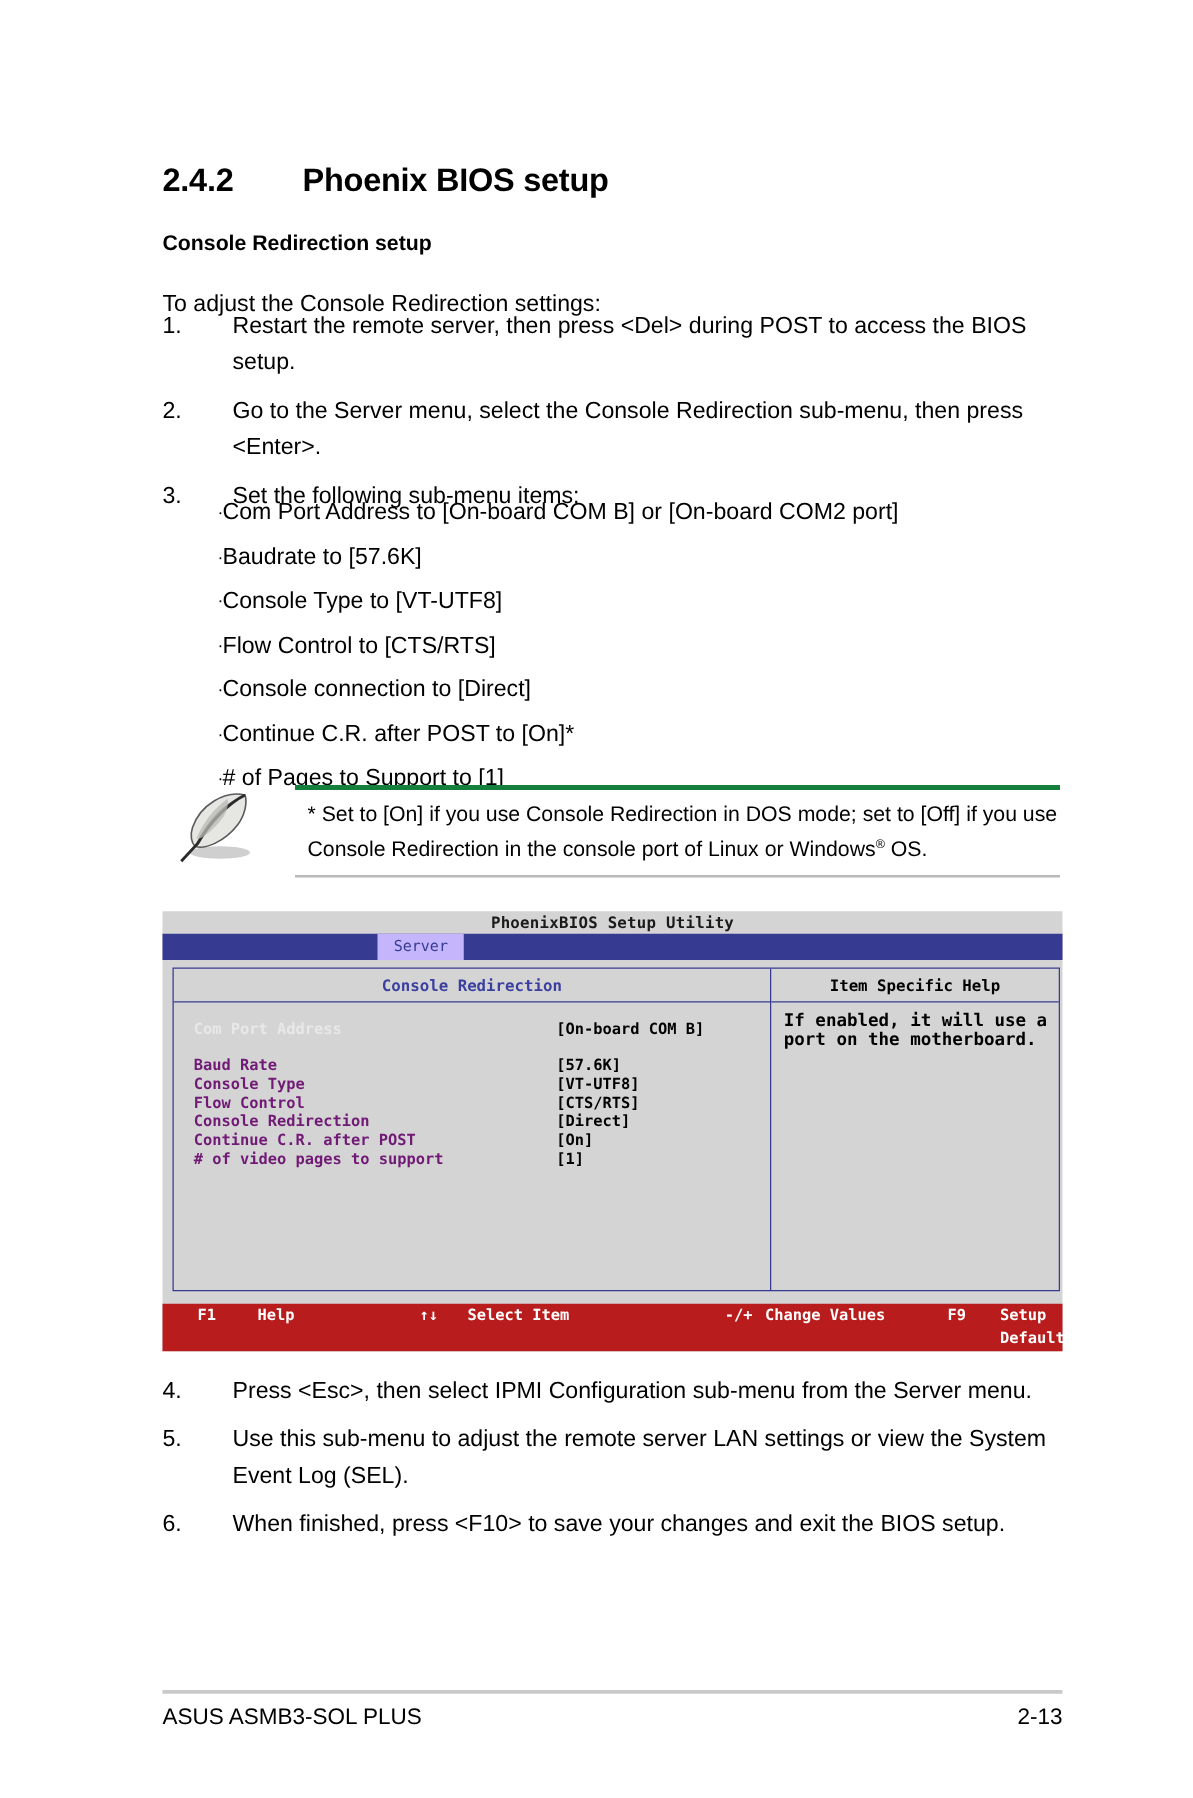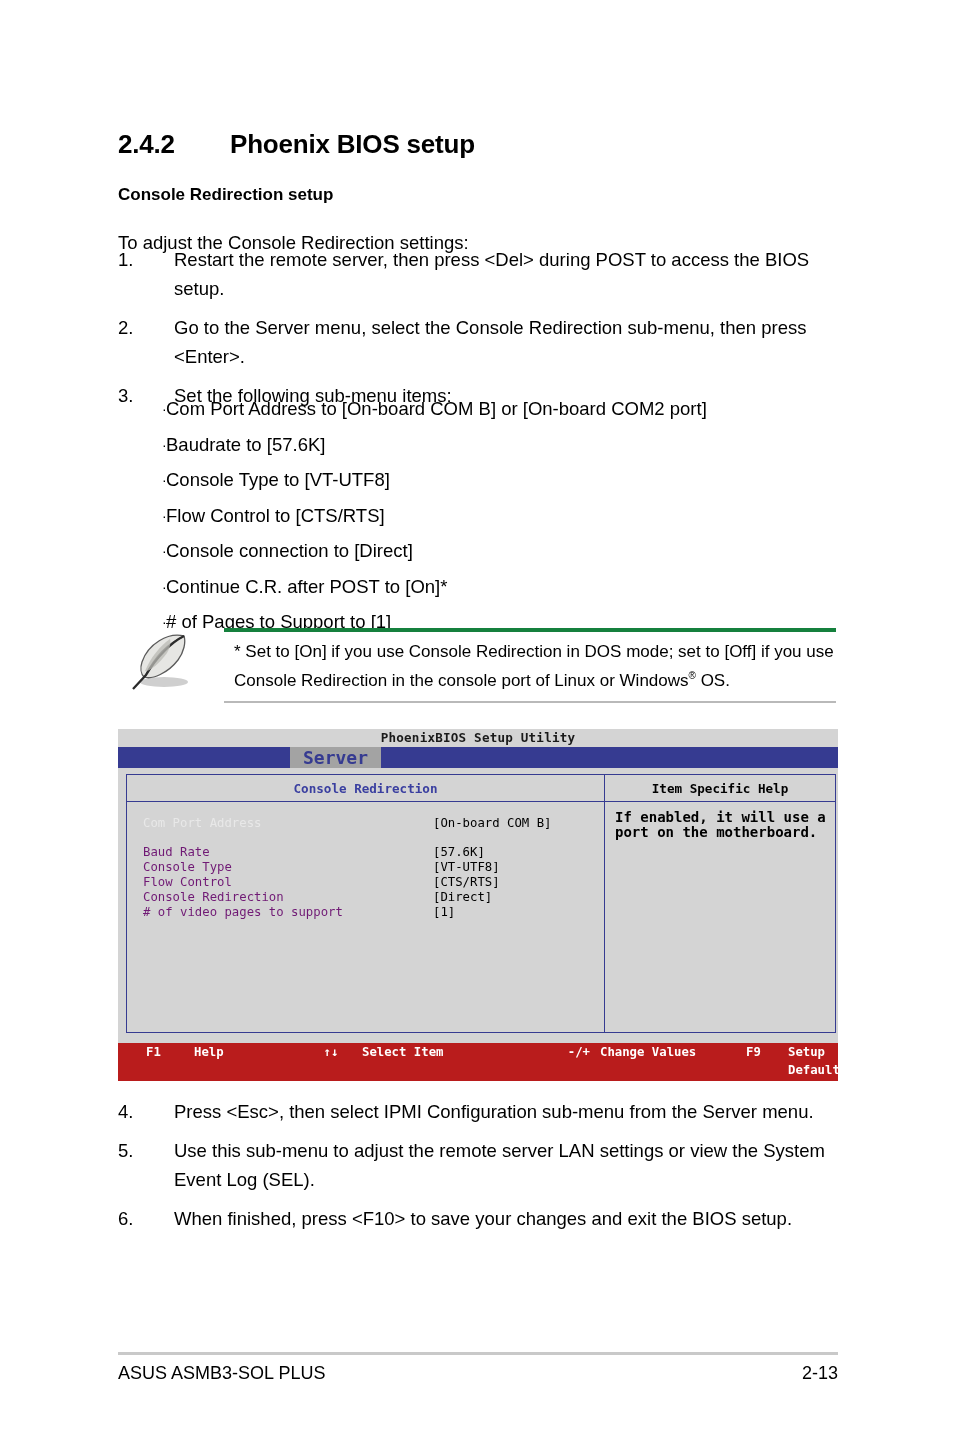--- a/index.html
+++ b/index.html
@@ -4,21 +4,21 @@
 <style>
   html,body{margin:0;padding:0;}
   body{
     width:954px; height:1438px;
     background:#ffffff;
     font-family:"Liberation Sans", sans-serif;
     color:#000;
     position:relative;
     overflow:hidden;
   }
-  .page{ position:absolute; left:0; top:0; width:798px; height:1438px;padding-left:39px; }
+  .page{ position:absolute; left:12px; top:0; width:798px; height:1438px;padding-left:39px; }
 
   
   .h-section{
     position:absolute; left:118px; top:112px; width:760px;
     font-size:26px; font-weight:bold; letter-spacing:-0.2px;
   }
   .h-section .num{ display:inline-block; width:112px; }
   .h-sub{
     position:absolute; left:118px; top:171px; width:760px;
     font-size:17px; font-weight:bold;
@@ -65,22 +65,22 @@
   .bios-title{
     height:18px; line-height:18px; text-align:center;
     font-weight:bold; color:#1a1a1a; font-size:12.6px;
     letter-spacing:0.2px;
   }
   .bios-menubar{
     height:21px; background:#363b91; position:relative;
   }
   .bios-tab{
     position:absolute; left:172px; top:0; height:21px; line-height:21px;
-    background:#a3a3a3; color:#363b91; font-weight:bold;
-    padding:0 13px; font-size:18px;
+    background:#c4b5fd; color:#363b91; font-weight:normal;
+    padding:0 13px; font-size:12px;
   }
   .bios-body{
     position:absolute; left:8px; top:45px; right:2px; width:710px; height:259px;
     border:1.5px solid #363b91; box-sizing:border-box; display:flex;
     background:#d4d4d4;
   }
   .bios-left{
     width:478px; flex:0 0 478px; border-right:1.5px solid #363b91;
     box-sizing:border-box; display:flex; flex-direction:column;
   }
@@ -89,21 +89,21 @@
     height:27px; line-height:27px; text-align:center;
     border-bottom:1.5px solid #363b91; box-sizing:border-box;
     font-weight:bold; font-size:12.6px;
   }
   .panel-head.blue{ color:#3a3fa0; }
   .panel-head.black{ color:#000; }
   .panel-content{ flex:1 1 auto; padding:14px 0 0 0; }
   .help-content{ flex:1 1 auto; padding:8px 0 0 10px; }
   .help-line{ color:#000; font-weight:bold; font-size:14px; line-height:15px; }
 
-  .srow{ display:flex; line-height:15px; padding-left:16px; font-weight:normal; font-size:12.3px;align-items:center;}
+  .srow{ display:flex; line-height:15px; padding-left:16px; font-weight:bold; font-size:12.3px;align-items:center;}
   .srow .sname{ width:290px; flex:0 0 290px; color:#701a75; }
   .srow .sval{ color:#000; }
   .srow.selected .sname{ color:#e8e8e8; }
   .srow.gap{ margin-bottom:14px; }
 
   .bios-footer{
     position:absolute; left:0; bottom:0; width:720px; height:38px;
     background:#b91c1c; color:#ffffff; font-weight:bold; font-size:12.3px;
   }
   .fline{ display:flex; line-height:18px; padding-left:28px; }
@@ -232,20 +232,24 @@
             <span class="sname">Console Type</span>
             <span class="sval">[VT-UTF8]</span>
           </div>
           <div class="srow">
             <span class="sname">Flow Control</span>
             <span class="sval">[CTS/RTS]</span>
           </div>
           <div class="srow">
             <span class="sname">Console Redirection</span>
             <span class="sval">[Direct]</span>
+          </div>
+          <div class="srow">
+            <span class="sname">Continue C.R. after POST</span>
+            <span class="sval">[On]</span>
           </div>
           <div class="srow">
             <span class="sname"># of video pages to support</span>
             <span class="sval">[1]</span>
           </div>
 
         </div>
       </div>
 
       <div class="bios-right">

